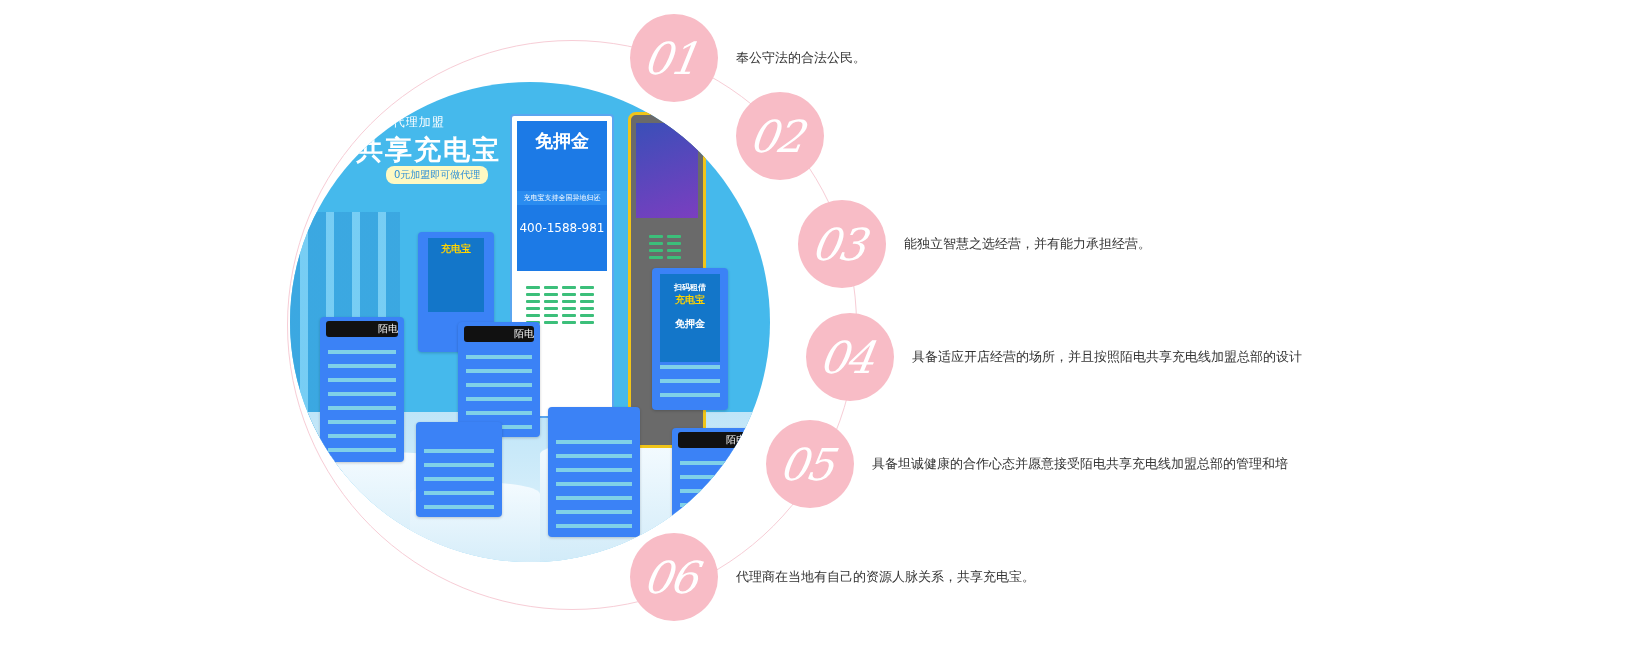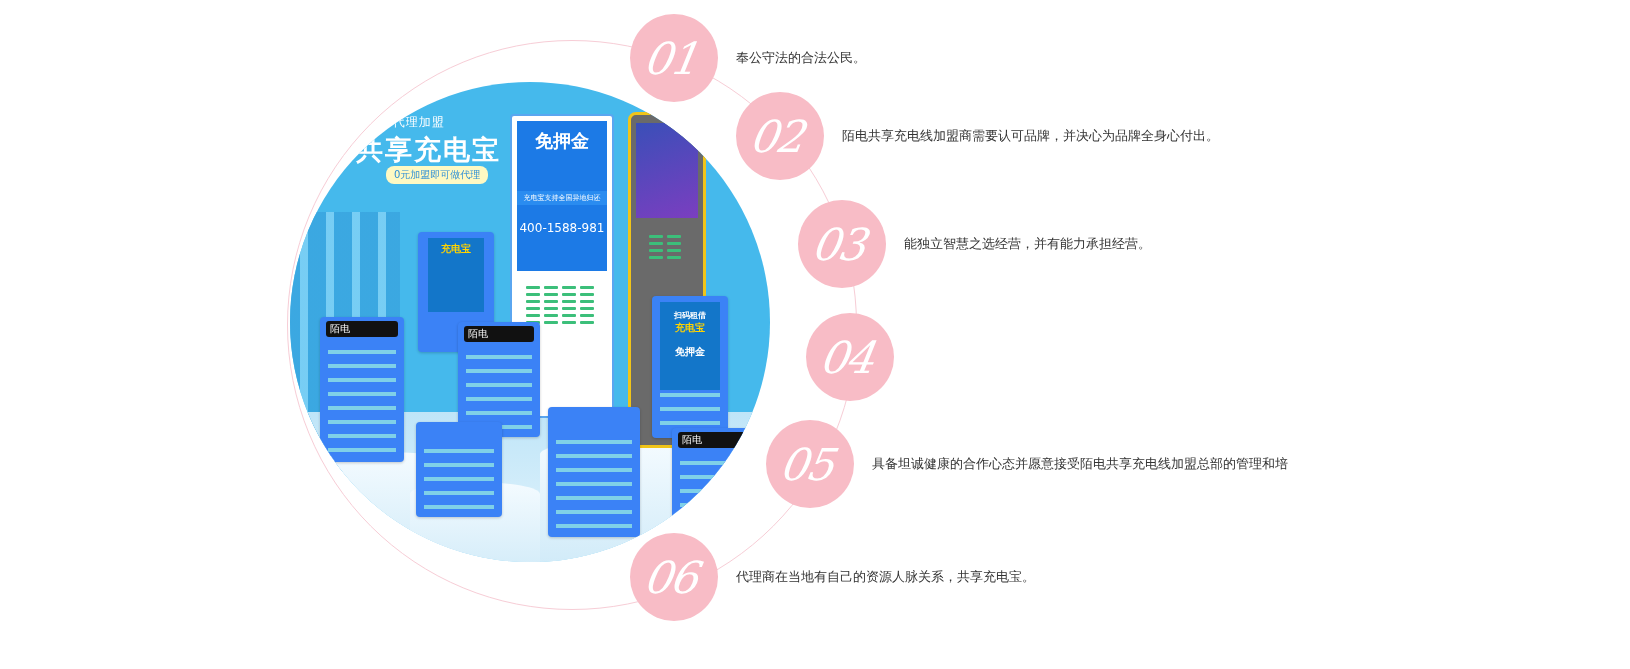--- a/index.html
+++ b/index.html
@@ -31,21 +31,21 @@
     .kiosk-tall .screen .t3 { position: absolute; left: 0; right: 0; top: 100px; text-align: center; color:#ffffff; font-size: 12px; }
     .slots { position: absolute; display: grid; gap: 4px; }
     .slot { width: 14px; height: 3px; background: #3cbf7a; border-radius: 1px; }
 
     .kiosk-dark { position: absolute; left: 338px; top: 30px; width: 72px; height: 330px;
              background: #6a6a6a; border: 3px solid #f0c419; border-radius: 8px; }
     .kiosk-dark .screen { position: absolute; left: 5px; top: 8px; right: 5px; height: 95px; background: linear-gradient(160deg,#3a4fb8,#7b3ec0); }
 
     .unit { position: absolute; background: #3b82f6; border-radius: 4px; box-shadow: 0 1px 3px rgba(0,0,0,.2); }
     .unit .label { position: absolute; left: 6px; top: 4px; right: 6px; height: 16px; background: #111; color: #fff;
-             font-size: 10px; border-radius: 3px; padding-left: 4px; line-height: 16px; }
+             font-size: 10px; border-radius: 3px; padding-left: 4px; line-height: 16px; text-align: right; }
     .unit .bars { position: absolute; left: 8px; right: 8px; top: 28px; bottom: 8px;
              background: repeating-linear-gradient(180deg, transparent 0 5px, #7fd0e8 5px 9px, transparent 9px 14px); }
     .mini-screen { position:absolute; background:#1376c9; color:#ffd300; font-size:10px; font-weight:bold; text-align:center; }
 
     
     .item { position: absolute; display: flex; align-items: center; }
     .badge { width: 88px; height: 88px; border-radius: 50%; background: #f8bcc6; flex: 0 0 auto;
              display: flex; align-items: center; justify-content: center; }
     .badge span { color: #fff; font-family: "DejaVu Serif", "Liberation Serif", serif; font-style: italic;
              font-size: 44px; letter-spacing: -2px; transform: skewX(-12deg); }
@@ -128,21 +128,21 @@
   <div class="unit" style="left:168px;top:240px;width:82px;height:115px;">
     <div class="label">陌电</div>
     <div class="bars"></div>
   </div>
   <div class="unit" style="left:126px;top:340px;width:86px;height:95px;">
     <div class="bars" style="top:22px;"></div>
   </div>
   <div class="unit" style="left:258px;top:325px;width:92px;height:130px;">
     <div class="bars" style="top:28px;"></div>
   </div>
-  <div class="unit" style="left:362px;top:186px;width:76px;height:142px;margin-top:28px;">
+  <div class="unit" style="left:362px;top:186px;width:76px;height:142px;">
     <div class="mini-screen" style="left:8px;top:6px;right:8px;height:80px;padding-top:8px;">
       <div style="font-size:8px;color:#fff;">扫码租借</div>
       <div>充电宝</div>
       <div style="color:#fff;margin-top:10px;">免押金</div>
     </div>
     <div class="bars" style="top:92px;"></div>
   </div>
   <div class="unit" style="left:382px;top:346px;width:80px;height:110px;">
     <div class="label">陌电</div>
     <div class="bars"></div>
@@ -153,34 +153,34 @@
   <div class="badge">
       <span>01</span>
     </div>
   <div class="text">奉公守法的合法公民。</div>
 </div>
 
 <div class="item" style="left:736px;top:92px;">
   <div class="badge">
       <span>02</span>
     </div>
-  <div class="text">陌电共享充电线加盟商需要认可品牌，并决心为品牌全身心付出。</div>
 </div>
 
 <div class="item" style="left:798px;top:200px;">
   <div class="badge">
       <span>03</span>
     </div>
   <div class="text">能独立智慧之选经营，并有能力承担经营。</div>
 </div>
 
 <div class="item" style="left:806px;top:313px;">
   <div class="badge">
       <span>04</span>
     </div>
+  <div class="text">具备适应开店经营的场所，并且按照陌电共享充电线加盟总部的设计</div>
 </div>
 
 <div class="item" style="left:766px;top:420px;">
   <div class="badge">
       <span>05</span>
     </div>
   <div class="text">具备坦诚健康的合作心态并愿意接受陌电共享充电线加盟总部的管理和培</div>
 </div>
 
 <div class="item" style="left:630px;top:533px;">

